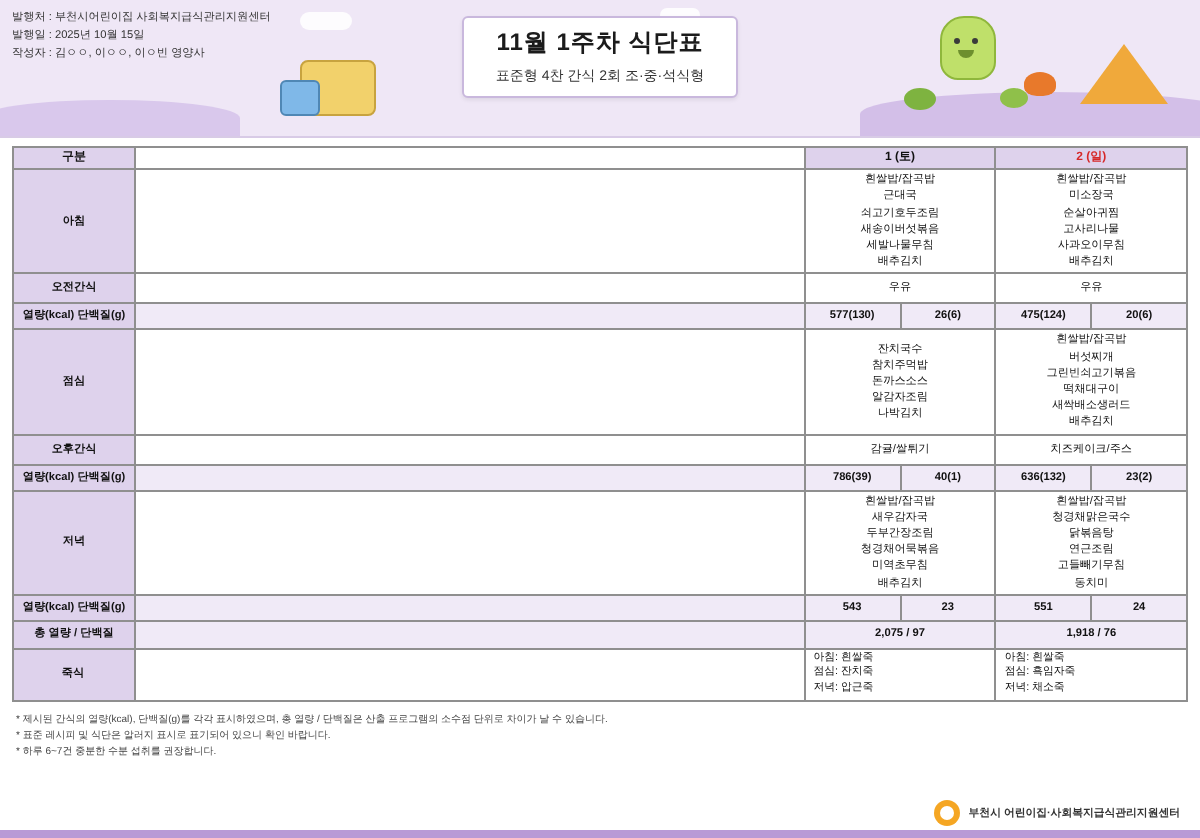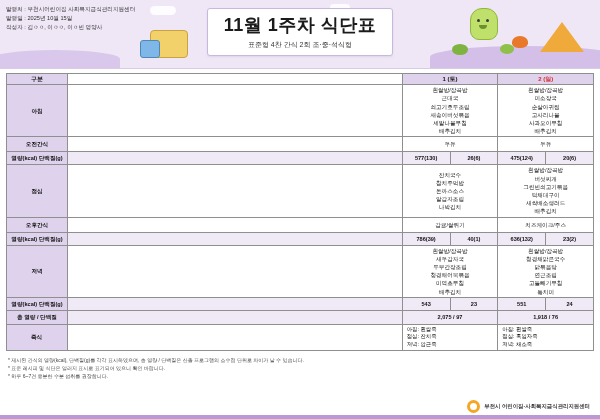--- a/index.html
+++ b/index.html
@@ -30,21 +30,21 @@
     text-align:center;
   }
   .title-box{
     display:inline-block;
     background:#ffffff;
     border:1px solid #c9b8dd;
     border-radius:3px;
     padding:4px 16px 5px 16px;
     box-shadow:0 1px 2px rgba(0,0,0,.08);
   }
-  .title-main{font-size:18px;font-weight:bold;color:#1b1b1b;letter-spacing:.5px;}
+  .title-main{font-size:12px;font-weight:bold;color:#1b1b1b;letter-spacing:.5px;}
   .title-sub{font-size:7px;color:#333;margin-top:3px;}
 
   
   .art{position:absolute;}
   .cloud{background:#fff;border-radius:10px;opacity:.85;}
   .hill{position:absolute;bottom:0;background:#cdb9e4;border-radius:50% 50% 0 0;}
 
   
   .tbl-wrap{padding:4px 6px 0 6px;}
   table{border-collapse:collapse;width:588px;table-layout:fixed;}

